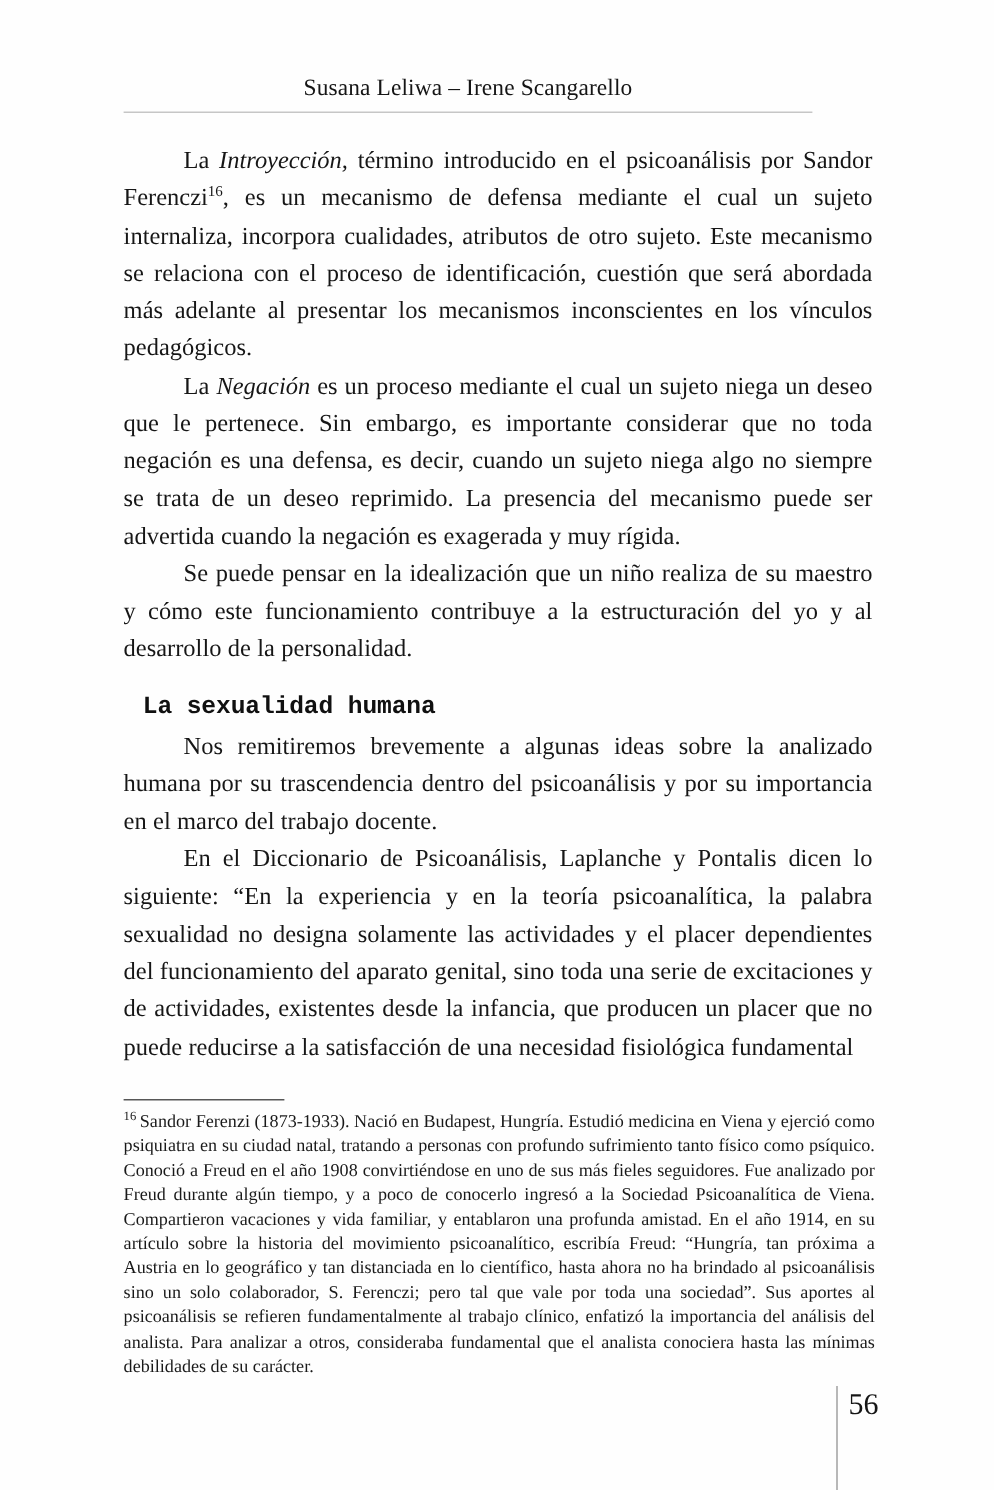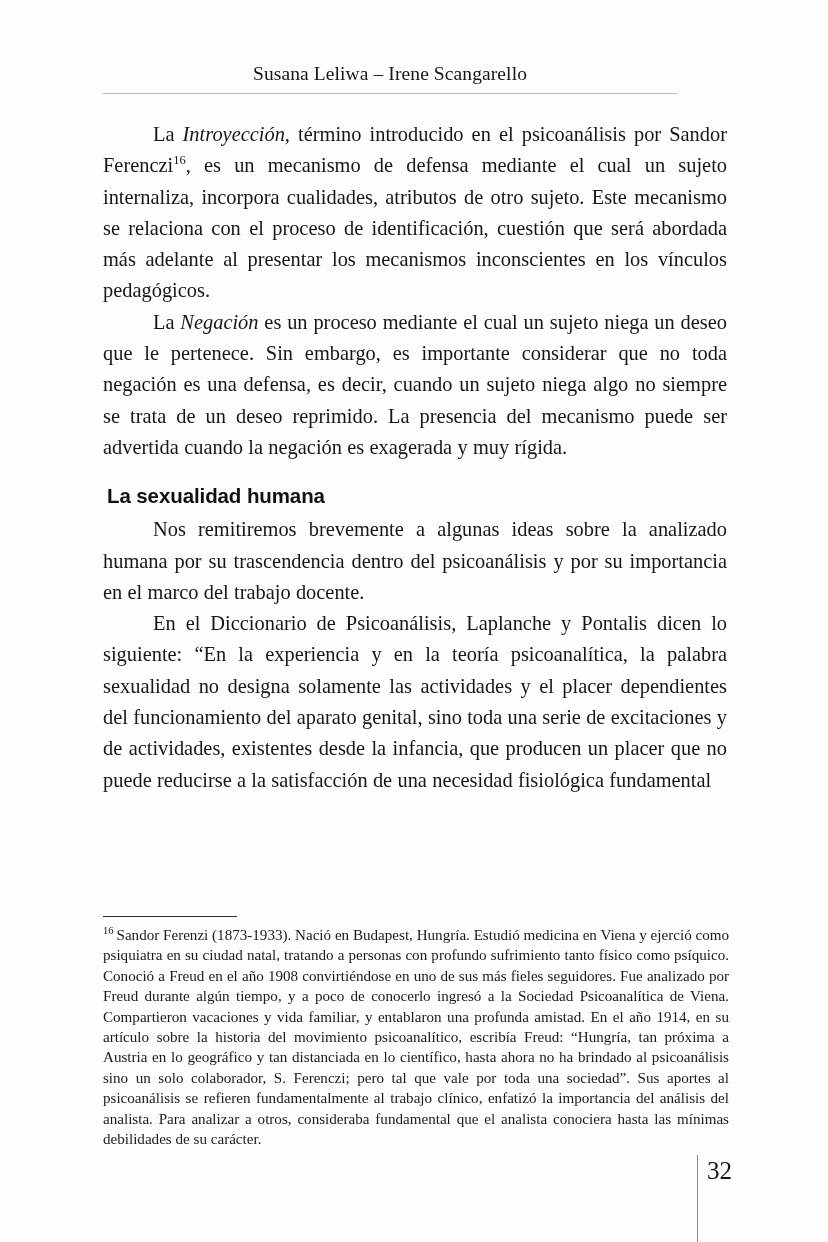--- a/index.html
+++ b/index.html
@@ -68,22 +68,22 @@
     margin-top: 0px;
   }
   .it { font-style: italic; }
   sup.fn {
     font-size: 12.5px;
     vertical-align: super;
     line-height: 0;
   }
 
   h2.section-title {
-    margin: 21px 0 6px 4px;
-    font-family: Liberation Sans, sans-serif;
+    margin: 21px 0 6px 16px;
+    font-family: Liberation Mono, monospace;
     font-size: 20.5px;
     font-weight: bold;
     letter-spacing: -0.1px;
     color: #101010;
     text-indent: 0;
   }
 
   
   .fn-rule {
     position: absolute;
@@ -138,29 +138,30 @@
 
   <div class="head-rule"></div>
 
   <div class="column">
 
     <p class="body"><span>La </span><span class="it">Introyección,</span><span> término introducido en el psicoanálisis por Sandor Ferenczi</span><sup class="fn">16</sup><span>, es un mecanismo de defensa mediante el cual un sujeto internaliza, incorpora cualidades, atributos de otro sujeto. Este mecanismo se relaciona con el proceso de identificación, cuestión que será abordada más adelante al presentar los mecanismos inconscientes en los vínculos pedagógicos.</span></p>
 
     <p class="body"><span>La </span><span class="it">Negación</span><span> es un proceso mediante el cual un sujeto niega un deseo que le pertenece. Sin embargo, es importante considerar que no toda negación es una defensa, es decir, cuando un sujeto niega algo no siempre se trata de un deseo reprimido. La presencia del mecanismo puede ser advertida cuando la negación es exagerada y muy rígida.</span></p>
 
 
+    <p class="body">Se puede pensar en la idealización que un niño realiza de su maestro y cómo este funcionamiento contribuye a la estructuración del yo y al desarrollo de la personalidad.</p>
 
     <h2 class="section-title">La sexualidad humana</h2>
 
     <p class="body">Nos remitiremos brevemente a algunas ideas sobre la analizado humana por su trascendencia dentro del psicoanálisis y por su importancia en el marco del trabajo docente.</p>
 
     <p class="body">En el Diccionario de Psicoanálisis, Laplanche y Pontalis dicen lo siguiente: “En la experiencia y en la teoría psicoanalítica, la palabra sexualidad no designa solamente las actividades y el placer dependientes del funcionamiento del aparato genital, sino toda una serie de excitaciones y de actividades, existentes desde la infancia, que producen un placer que no puede reducirse a la satisfacción de una necesidad fisiológica fundamental</p>
 
   </div>
 
   <div class="fn-rule"></div>
 
   <p class="footnote"><sup class="marker">16</sup><span>Sandor Ferenzi (1873-1933). Nació en Budapest, Hungría. Estudió medicina en Viena y ejerció como psiquiatra en su ciudad natal, tratando a personas con profundo sufrimiento tanto físico como psíquico. Conoció a Freud en el año 1908 convirtiéndose en uno de sus más fieles seguidores. Fue analizado por Freud durante algún tiempo, y a poco de conocerlo ingresó a la Sociedad Psicoanalítica de Viena. Compartieron vacaciones y vida familiar, y entablaron una profunda amistad. En el año 1914, en su artículo sobre la historia del movimiento psicoanalítico, escribía Freud: “Hungría, tan próxima a Austria en lo geográfico y tan distanciada en lo científico, hasta ahora no ha brindado al psicoanálisis sino un solo colaborador, S. Ferenczi; pero tal que vale por toda una sociedad”. Sus aportes al psicoanálisis se refieren fundamentalmente al trabajo clínico, enfatizó la importancia del análisis del analista. Para analizar a otros, consideraba fundamental que el analista conociera hasta las mínimas debilidades de su carácter.</span></p>
 
   <div class="folio-rule"></div>
-  <div class="folio">32</div>
+  <div class="folio">56</div>
 
 </div>
 
 </body></html>

